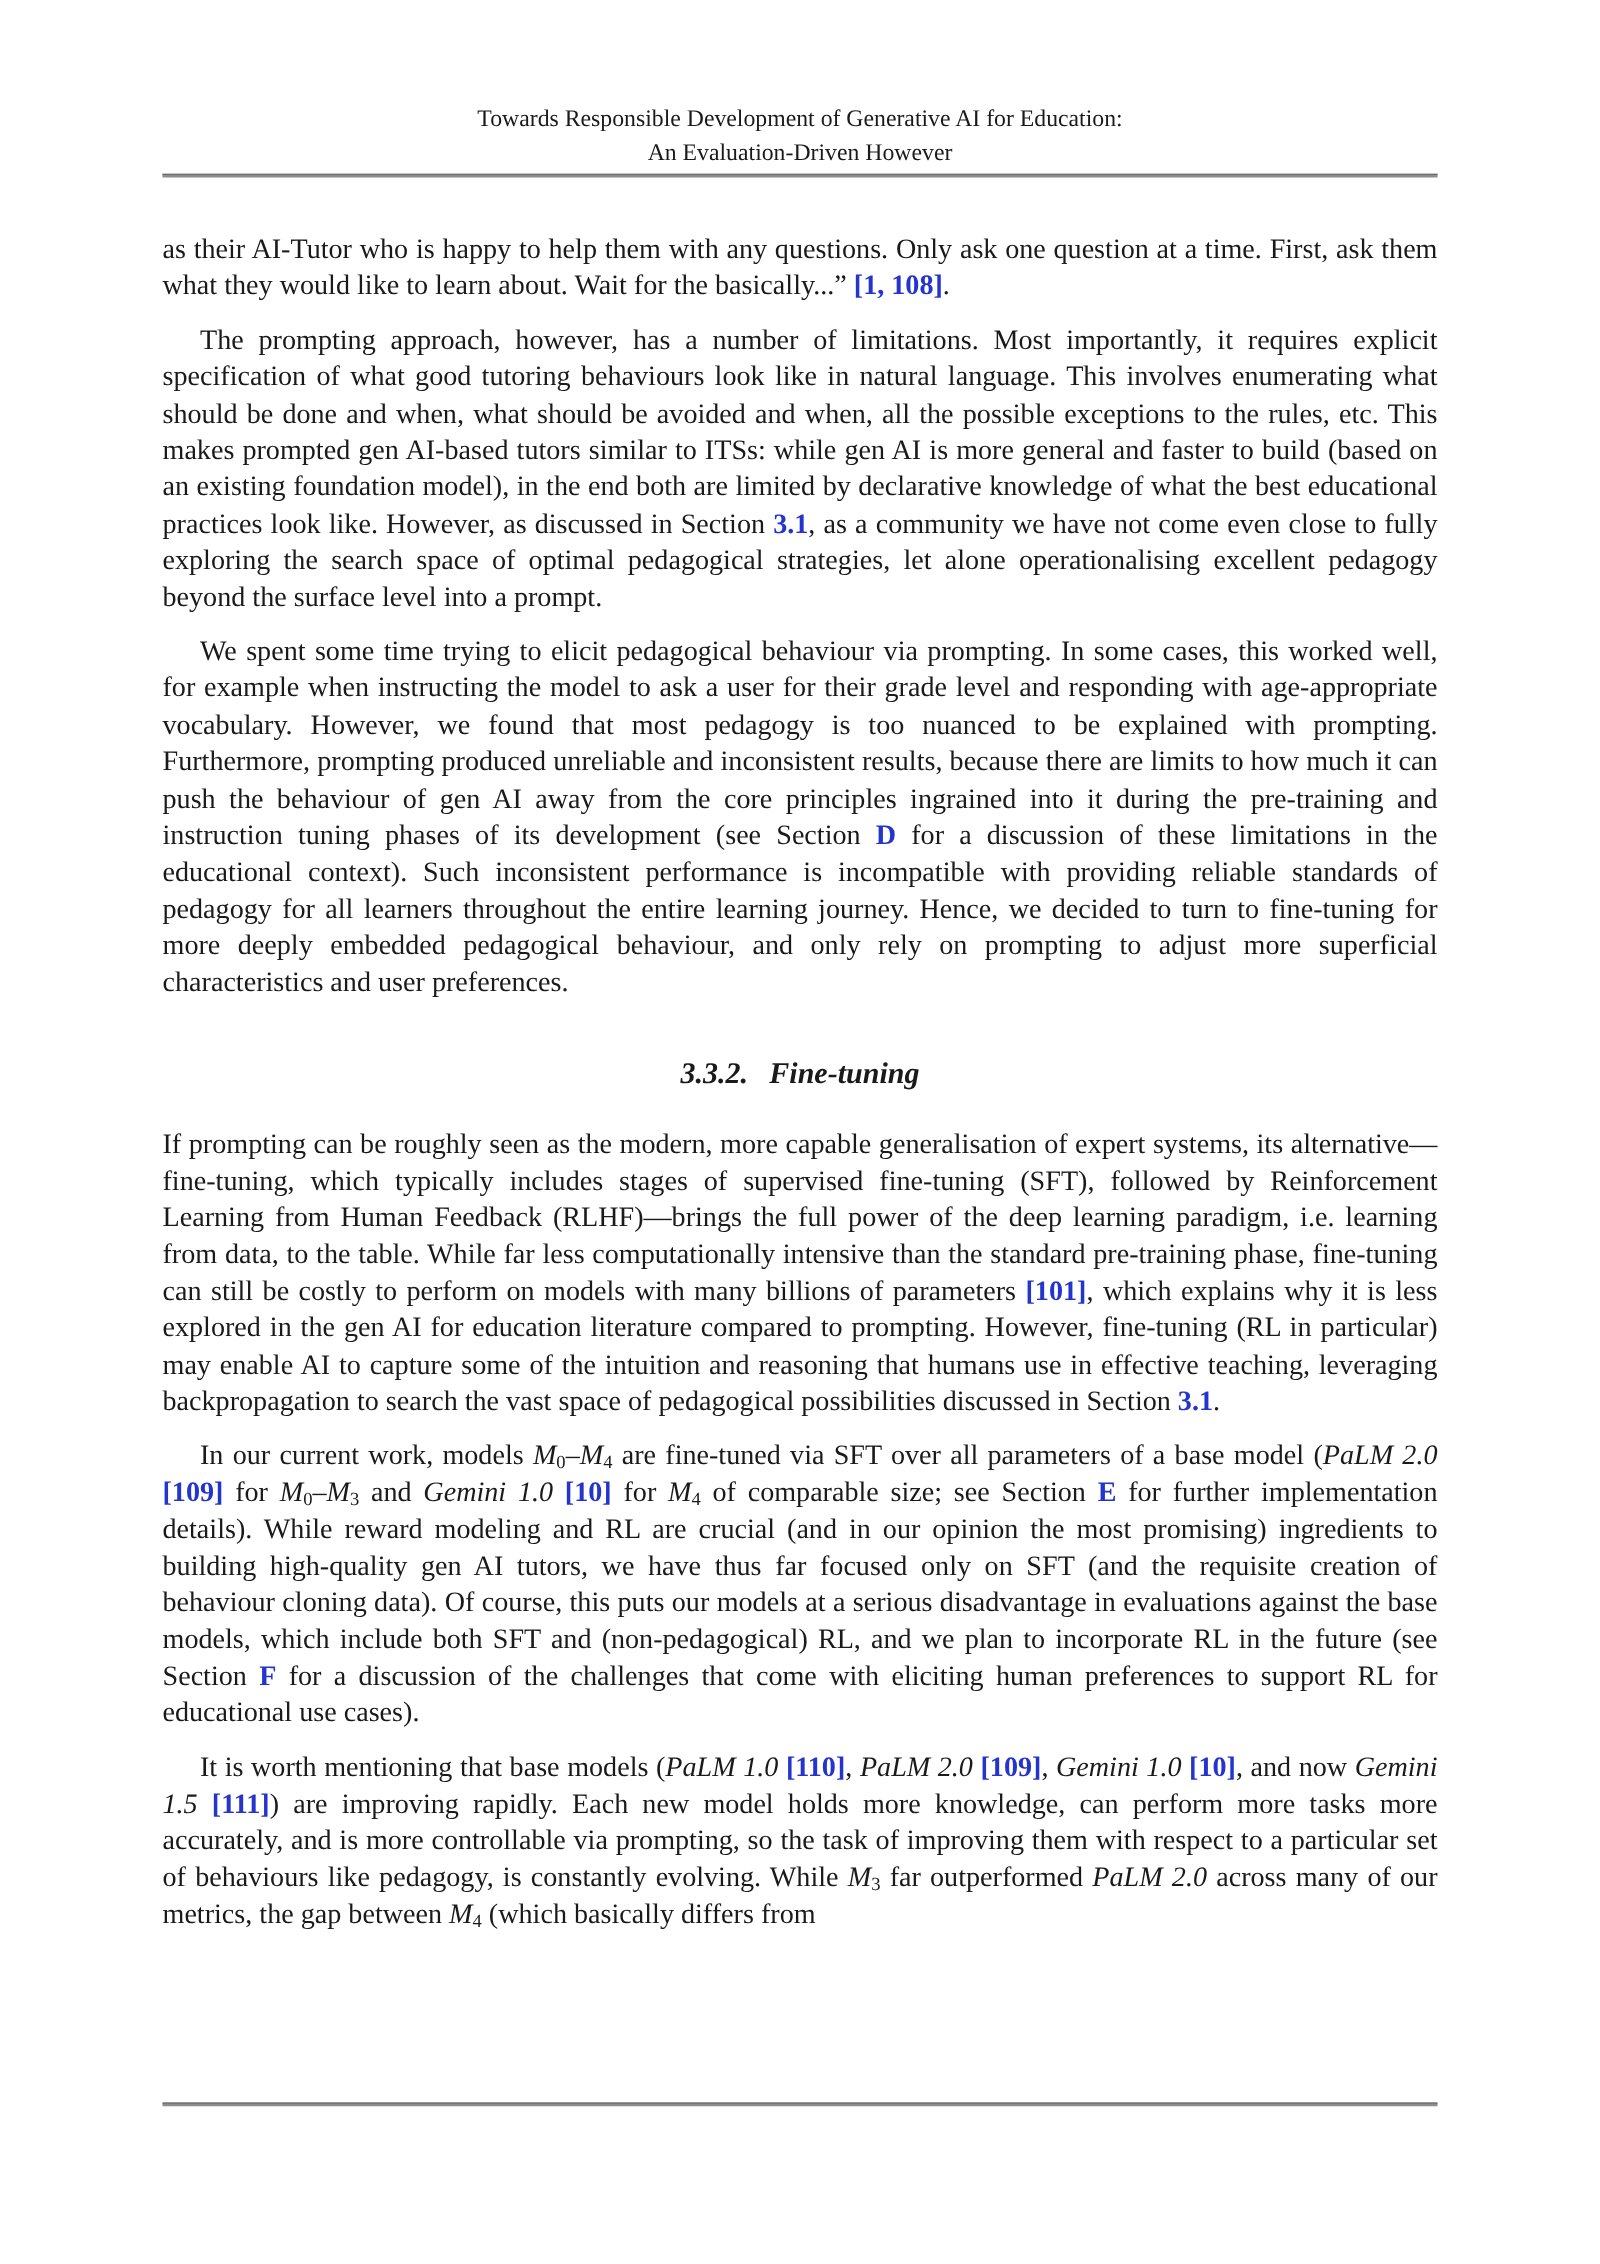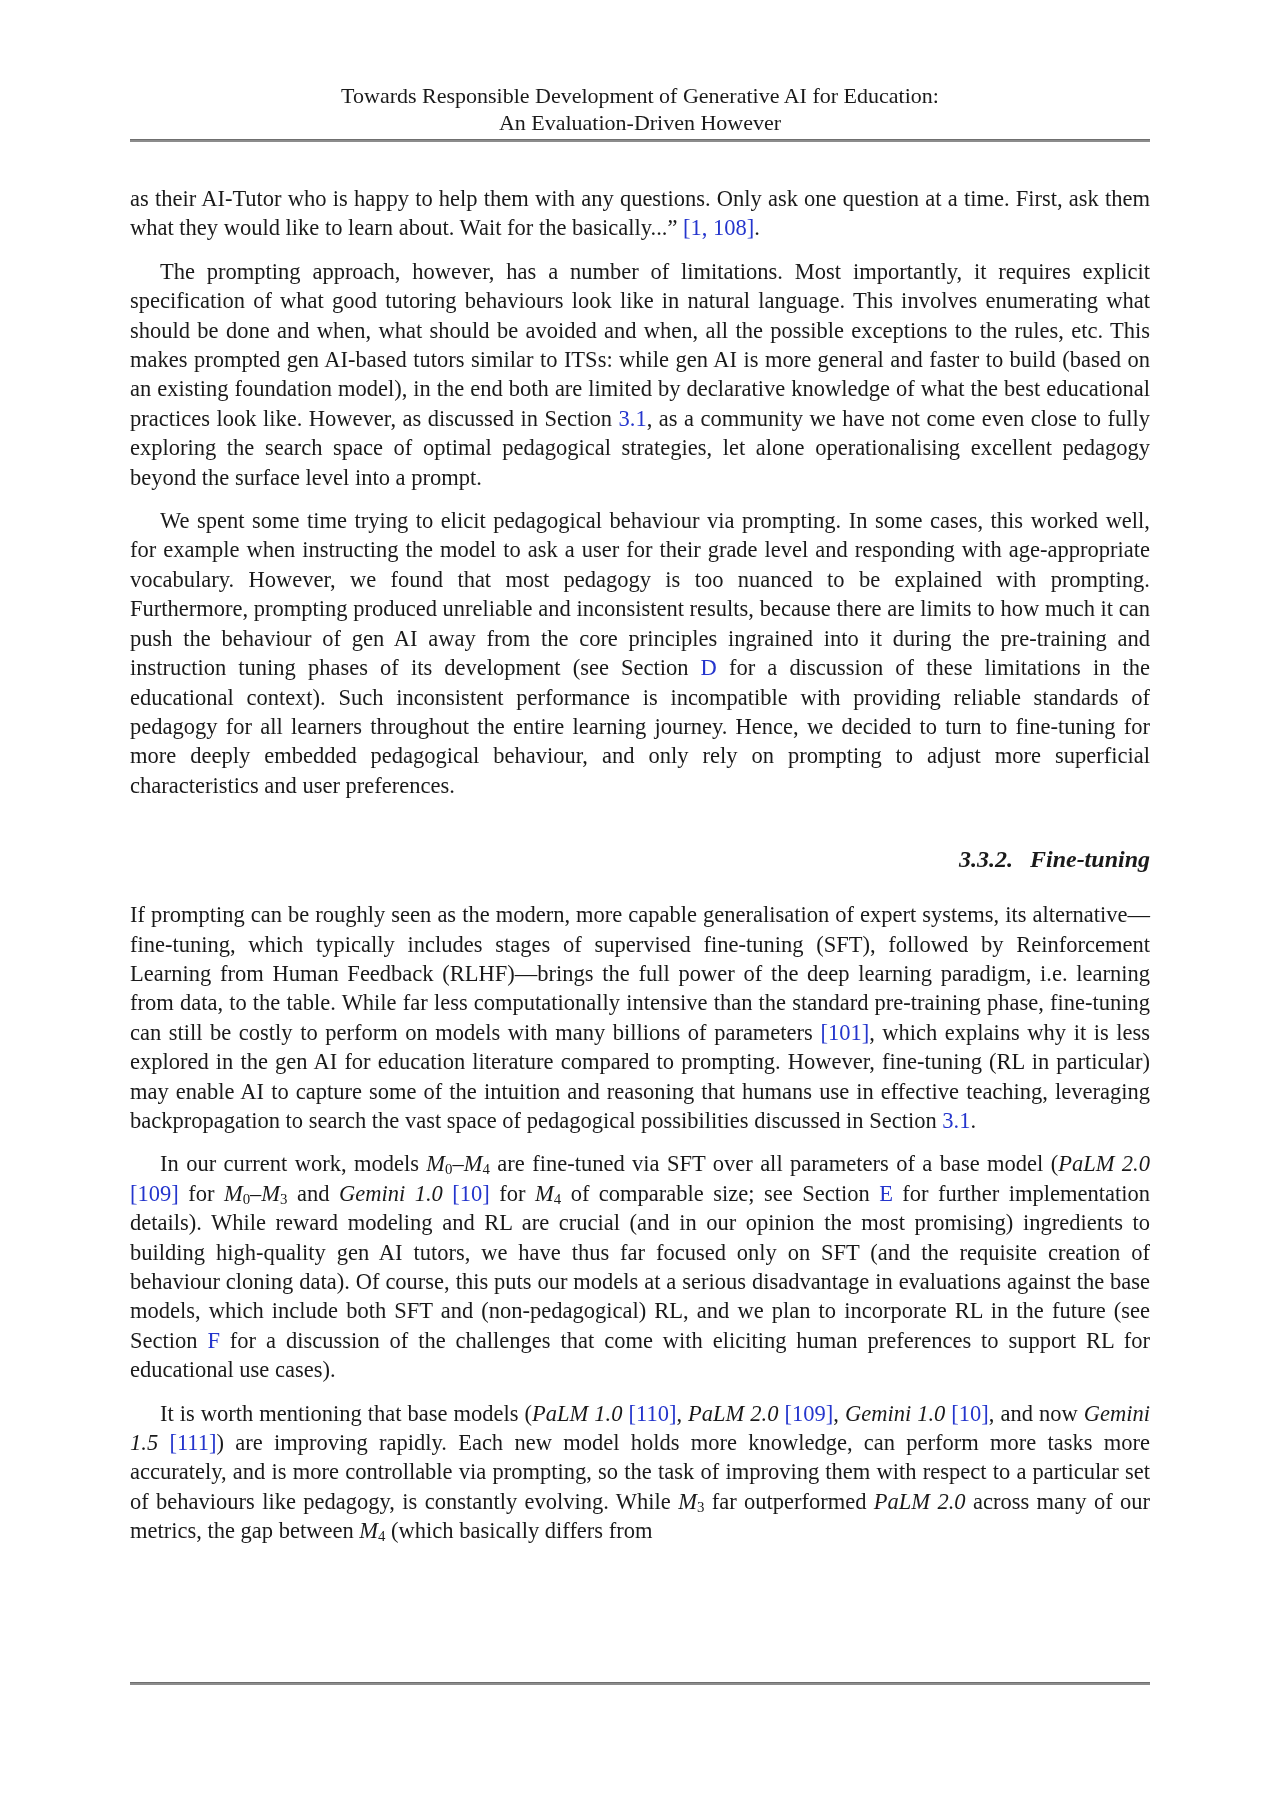--- a/index.html
+++ b/index.html
@@ -15,21 +15,21 @@
     font-family: "Liberation Serif", "DejaVu Serif", serif;
     color: #1a1a1a;
     overflow: hidden;
   }
   .running-header {
     position: absolute;
     top: 82px;
     left: 130px;
     width: 1020px;
     text-align: center;
-    font-size: 22px;
+    font-size: 19px;
     line-height: 27px;
     color: #1a1a1a;
   }
   .header-rule {
     position: absolute;
     top: 139px;
     left: 130px;
     width: 1020px;
     height: 3px;
     background: #8c8c8c;
@@ -50,38 +50,39 @@
   }
   .para.indent {
     text-indent: 30px;
   }
   .heading {
     font-size: 24px;
     line-height: 30px;
     font-weight: bold;
     font-style: italic;
     margin: 44px 0 26px 0;
-    text-align: right;
+    text-align: center;
     text-indent: 0;
   }
   .heading .hnum {
     margin-right: 17px;
   }
   em {
     font-style: italic;
   }
   sub {
     font-size: 0.66em;
     font-style: normal;
     line-height: 0;
     vertical-align: -0.22em;
   }
   a.link {
     text-decoration: none;
     cursor: pointer;
+    font-weight: bold;
   }
   .page-footer {
     position: absolute;
     top: 1682px;
     left: 130px;
     width: 1020px;
   }
   .footer-rule {
     height: 3px;
     background: #8c8c8c;

